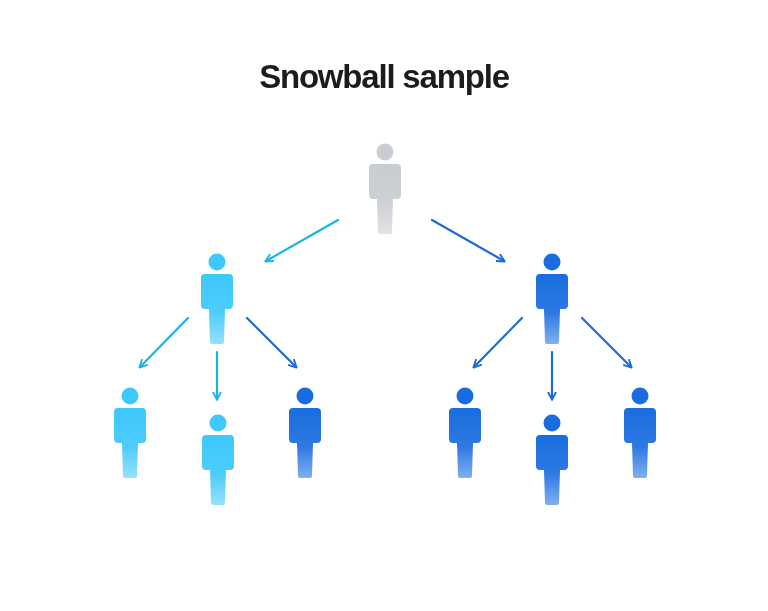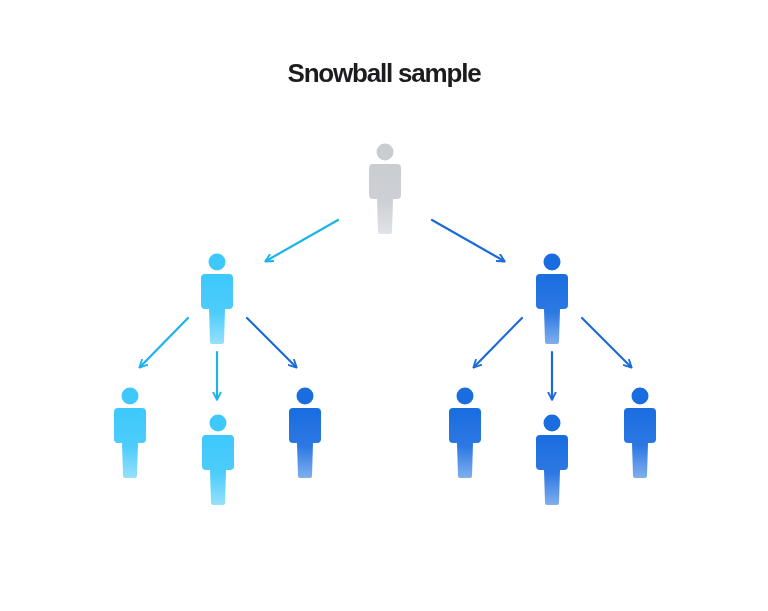--- a/index.html
+++ b/index.html
@@ -1,19 +1,19 @@
 <!DOCTYPE html>
 <html><head>
 <meta charset="utf-8">
 <style>
   html, body { margin: 0; padding: 0; background: #ffffff; }
   .canvas { position: relative; width: 768px; height: 611px; overflow: hidden; background: #ffffff; }
   .title {
     position: absolute; left: 0; top: 58px; width: 768px; text-align: center;
-    font-family: "Liberation Sans", sans-serif; font-weight: 700; font-size: 26px;
+    font-family: "Liberation Sans", sans-serif; font-weight: 700; font-size: 33px;
     letter-spacing: -1.2px; color: #1c1c1e;
   }
   svg.diagram { position: absolute; left: 0; top: 0; }
 </style>
 </head>
 <body>
 
 <div class="canvas">
   <div class="title">Snowball sample</div>
   <svg class="diagram" id="diagram" width="768" height="611" viewBox="0 0 768 611">

